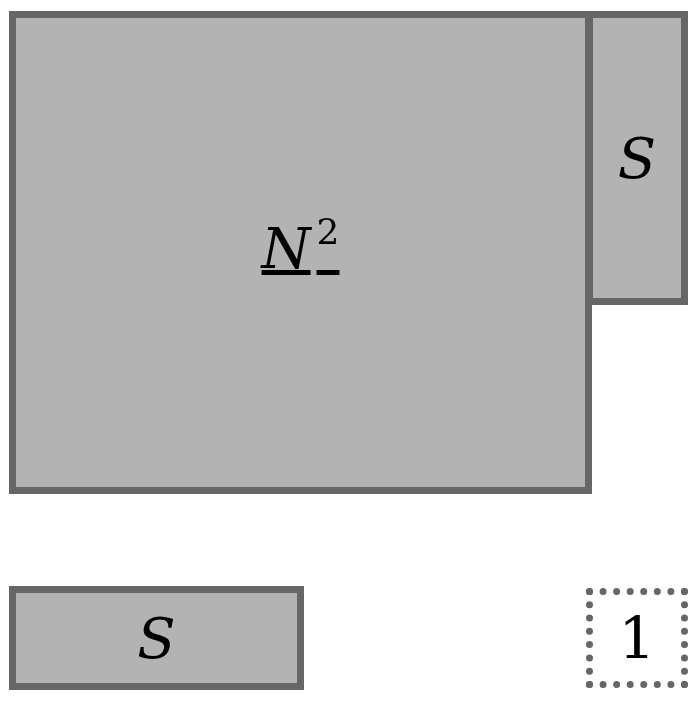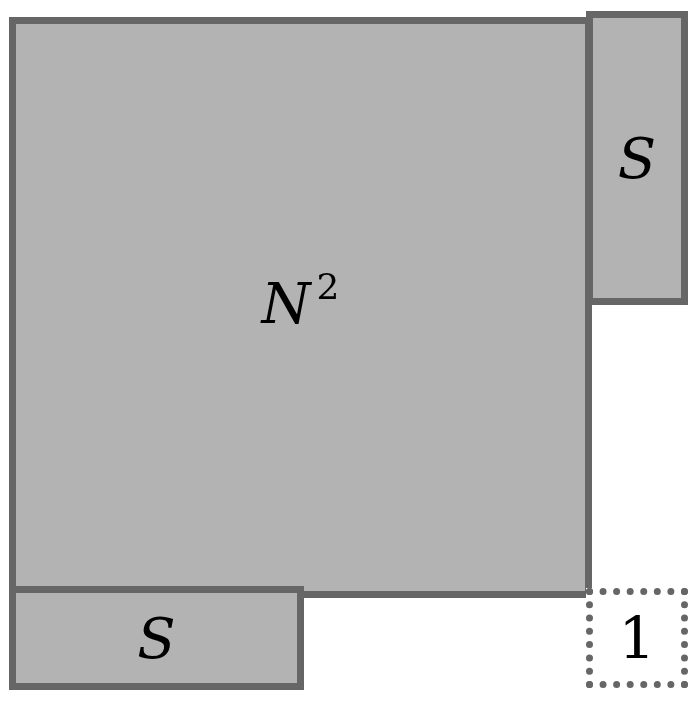--- a/index.html
+++ b/index.html
@@ -6,21 +6,21 @@
   body { width:698px; height:702px; position:relative; overflow:hidden; }
   .box { position:absolute; box-sizing:border-box; background:#b3b3b3; border:7px solid #666666; display:flex; align-items:center; justify-content:center; }
   .lbl { font-family:"DejaVu Serif","Liberation Serif",serif; font-style:italic; color:#000; font-size:56px; }
   .sup { font-style:normal; font-size:36px; vertical-align:super; margin-left:6px; position:relative; top:-4px; }
   .dotted { position:absolute; box-sizing:border-box; border:7px dotted #666666; background:#fff; display:flex; align-items:center; justify-content:center; }
   .num { font-family:"DejaVu Serif","Liberation Serif",serif; font-size:58px; color:#000; }
 </style>
 </head>
 <body>
 
-<div class="box" style="left:9px; top:17px; width:583px; height:581px;">
+<div class="box" style="left:9px; top:11px; width:583px; height:483px;text-decoration:underline;">
   <span class="lbl" style="margin-top:-10px;">
     <span>N</span><span class="sup">2</span>
   </span>
 </div>
 
 <div class="box" style="left:586px; top:11px; width:102px; height:294px;">
   <span class="lbl">S</span>
 </div>
 
 <div class="box" style="left:9px; top:586px; width:295px; height:104px;">

